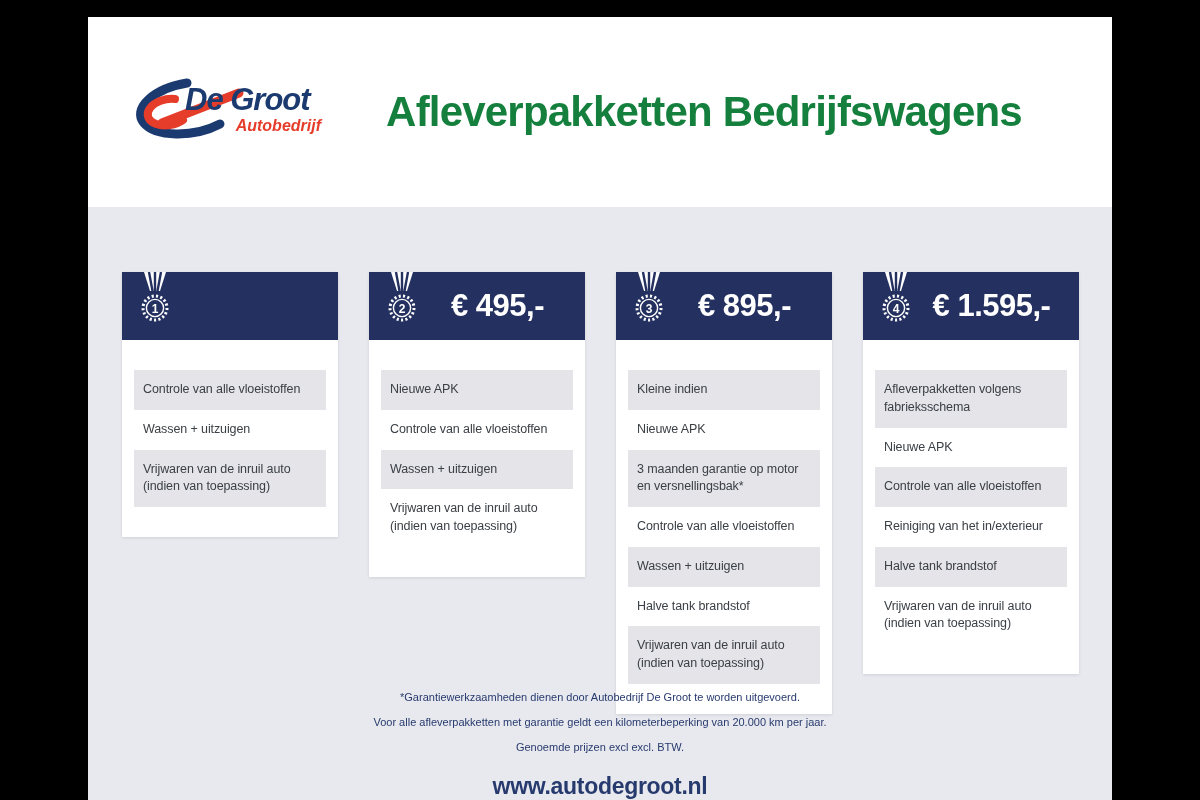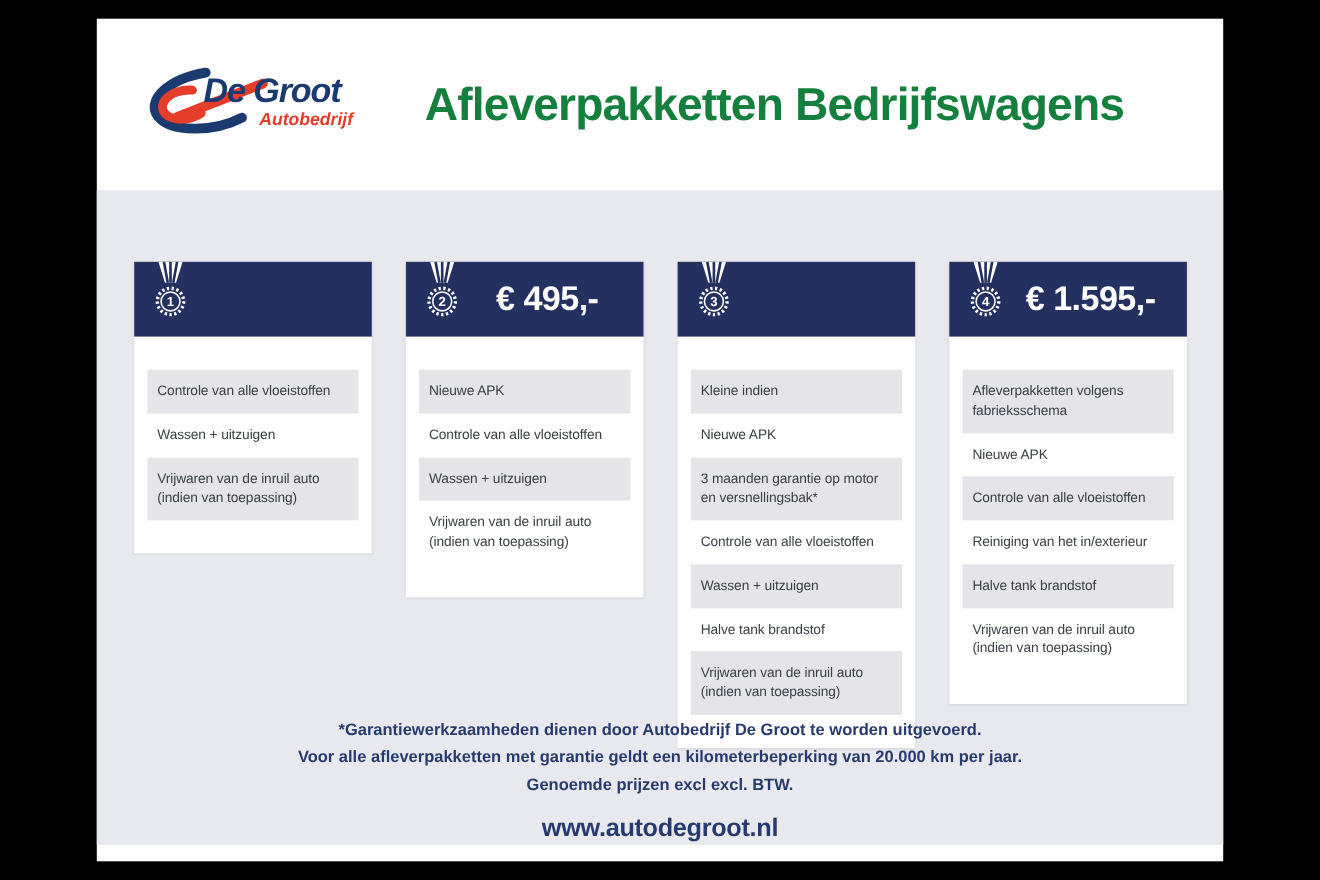--- a/index.html
+++ b/index.html
@@ -6,21 +6,21 @@
   body{
     width:1200px;height:800px;position:relative;overflow:hidden;
     background:#000;
     font-family:"Liberation Sans", sans-serif;
   }
   .panel{
     position:absolute;left:88px;top:17px;width:1024px;height:766px;
     background:#ffffff;
   }
   
-  .header{position:relative;height:156px;display:flex;align-items:center;}
+  .header{position:relative;height:190px;display:flex;align-items:center;}
   .logo-svg{margin-left:24px;width:214px;height:90px;flex:0 0 auto;}
   .title{
     flex:1;text-align:center;padding-right:30px;
     color:#15803d;font-size:42px;font-weight:600;letter-spacing:-0.8px;
   }
   
   .bodyarea{position:relative;height:595px;background:#e8e9ee;}
   .cards{
     position:absolute;left:34px;top:65px;
     display:flex;gap:31px;align-items:flex-start;
@@ -41,21 +41,21 @@
     padding:11px 9px;
     font-size:12.5px;line-height:1.42;letter-spacing:-0.1px;
     color:#3b4046;white-space:pre-line;
   }
   .item:nth-child(odd){background:#e4e4e9;}
   
   .footer{
     position:absolute;left:0;right:0;top:478px;text-align:center;
     color:#273a6e;
   }
-  .footer-line{font-size:15px;line-height:25px;font-weight:700;}
+  .footer-line{font-size:11px;line-height:25px;font-weight:400;}
   .website{margin-top:13px;font-size:23px;font-weight:700;letter-spacing:-0.3px;}
 </style>
 </head>
 <body>
 
 <div class="panel">
 
   <div class="header">
     <svg class="logo-svg" viewBox="0 0 214 90">
 
@@ -110,20 +110,21 @@
         </div>
         <div class="card">
           <div class="card-header">
             <span class="medal"><svg width="40" height="58" viewBox="0 0 40 58">
                 <path d="M9 0 L31 0 L25 19 L15 19 Z" fill="#ffffff"></path>
                 <path d="M14 0 L17.5 19 M20 0 L20 19 M26 0 L22.5 19" stroke="#243160" stroke-width="2.4" fill="none"></path>
                 <circle cx="20" cy="36" r="12" fill="none" stroke="#ffffff" stroke-width="3" stroke-dasharray="2.1 2.3"></circle>
                 <circle cx="20" cy="36" r="8.6" fill="none" stroke="#ffffff" stroke-width="1.4"></circle>
                 <text x="20" y="40.5" text-anchor="middle" font-size="12" font-weight="bold" fill="#ffffff">3</text>
               </svg></span>
+            <span class="price">€ 895,-</span>
           </div>
           <div class="card-body">
             <div class="item">Kleine indien</div>
             <div class="item">Nieuwe APK</div>
             <div class="item">3 maanden garantie op motor
 en versnellingsbak*</div>
             <div class="item">Controle van alle vloeistoffen</div>
             <div class="item">Wassen + uitzuigen</div>
             <div class="item">Halve tank brandstof</div>
             <div class="item">Vrijwaren van de inruil auto

